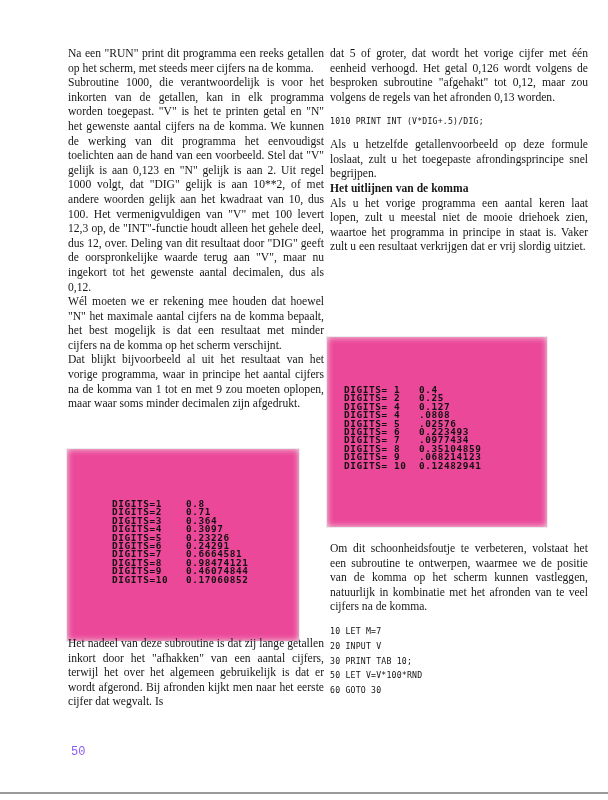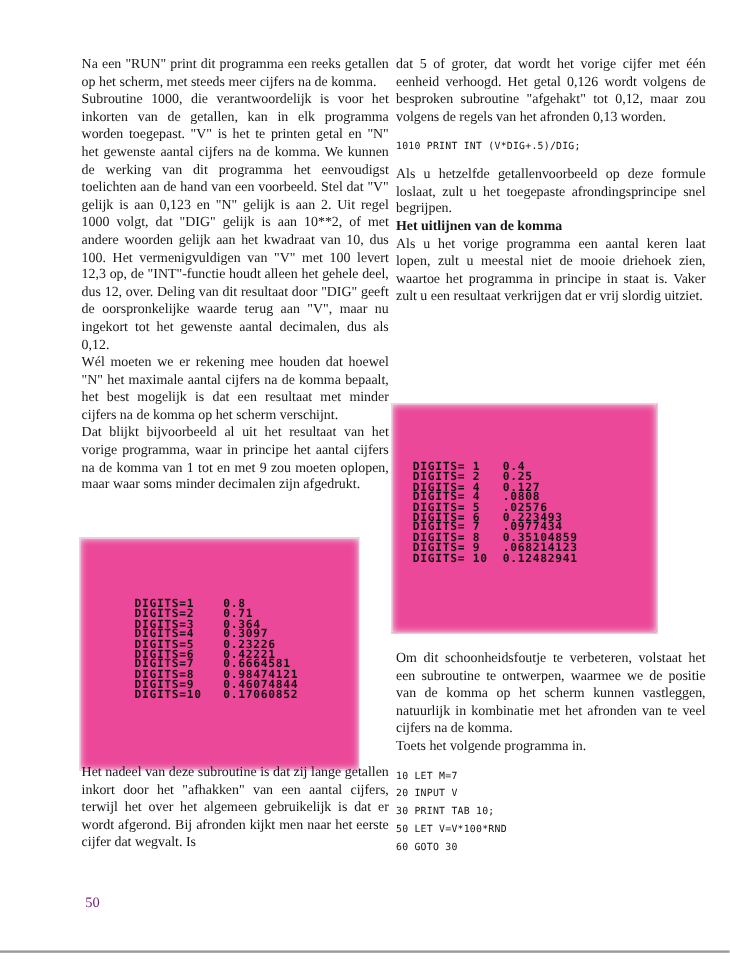--- a/index.html
+++ b/index.html
@@ -29,21 +29,21 @@
       font-family: "DejaVu Sans Mono", "Liberation Mono", monospace;
       font-weight: bold; font-size: 9.4px; line-height: 8.4px; padding: 0;
       color: #111; white-space: pre; letter-spacing: 0.6px;
     }
     .screen-left table { left: 28px; top: 51px; margin-left: 17px; }
     .screen-left td.lbl { width: 74px; }
     .screen-right table { left: 17px; top: 49px; }
     .screen-right td.lbl { width: 75px; }
     .page-number {
       position: absolute; left: 71px; top: 745px;
-      font-family: Liberation Serif, serif; font-size: 12px; color: #701a75;
+      font-family: Liberation Mono, monospace; font-size: 12px; color: #8b5cf6;
     }
     .bottom-rule {
       position: absolute; left: 0; top: 792px; width: 608px; height: 2px; background: #9a9a9a;
     }
   </style>
 </head>
 <body>
 
 <div class="col col-left">
   <p>Na een "RUN" print dit programma een reeks getallen op het scherm, met steeds meer cijfers na de komma.</p>
@@ -70,21 +70,21 @@
     <tr>
           <td class="lbl">DIGITS=4</td>
           <td>0.3097</td>
         </tr>
     <tr>
           <td class="lbl">DIGITS=5</td>
           <td>0.23226</td>
         </tr>
     <tr>
           <td class="lbl">DIGITS=6</td>
-          <td>0.42221</td>
+          <td>0.24291</td>
         </tr>
     <tr>
           <td class="lbl">DIGITS=7</td>
           <td>0.6664581</td>
         </tr>
     <tr>
           <td class="lbl">DIGITS=8</td>
           <td>0.98474121</td>
         </tr>
     <tr>
@@ -153,21 +153,20 @@
     <tr>
           <td class="lbl">DIGITS= 10</td>
           <td>0.12482941</td>
         </tr>
   </tbody>
     </table>
 </div>
 
 <div class="col" style="left:330px; top:542px; width:258px;">
   <p>Om dit schoonheidsfoutje te verbeteren, volstaat het een subroutine te ontwerpen, waarmee we de positie van de komma op het scherm kunnen vastleggen, natuurlijk in kombinatie met het afronden van te veel cijfers na de komma.</p>
-  <p>Toets het volgende programma in.</p>
   <div style="margin-top:9px;">
     <div class="code">10 LET M=7</div>
     <div class="code">20 INPUT V</div>
     <div class="code">30 PRINT TAB 10;</div>
     <div class="code">50 LET V=V*100*RND</div>
     <div class="code">60 GOTO 30</div>
   </div>
 </div>
 
 <div class="page-number">50</div>

